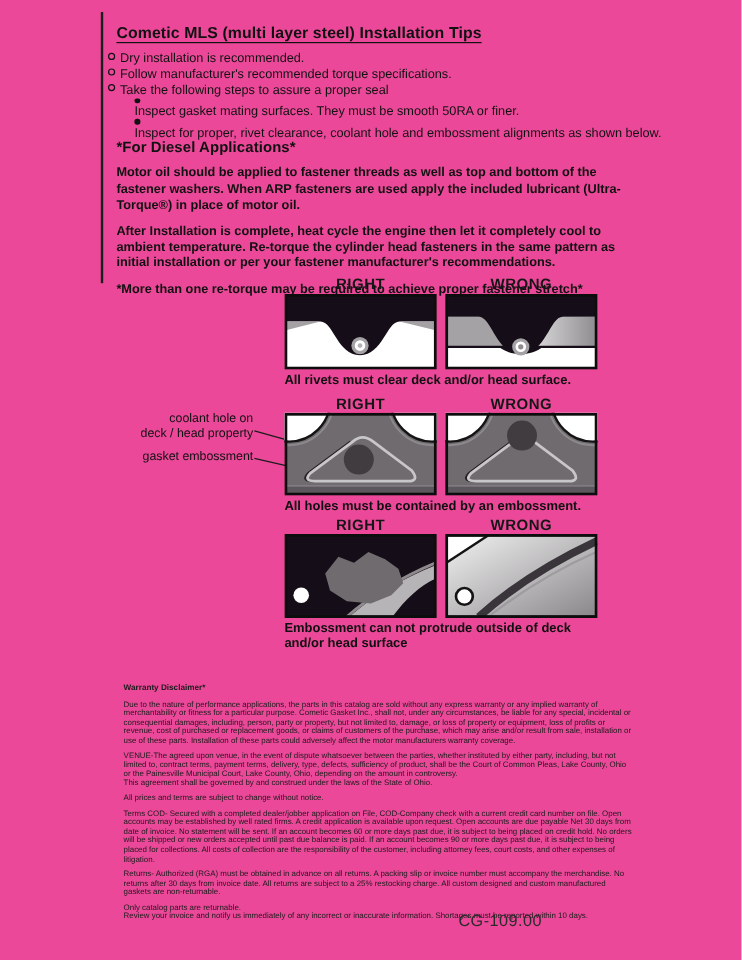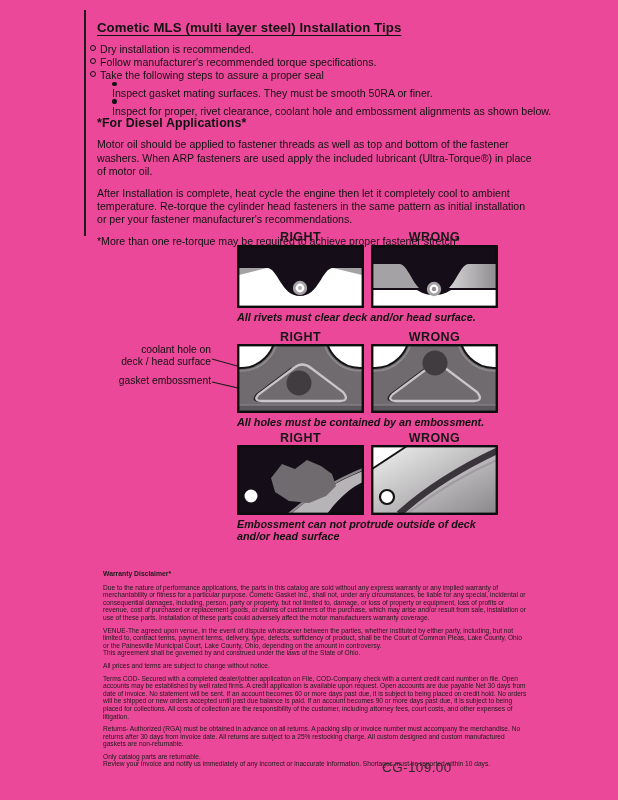--- a/index.html
+++ b/index.html
@@ -11,26 +11,26 @@
          letter-spacing:.1px;white-space:nowrap;}
   .tips{position:absolute;left:90px;top:43px;font-size:10.6px;line-height:13.2px;width:500px;}
   .tip-row{display:flex;align-items:baseline;}
   .tip-row.sub{padding-left:22px;flex-direction:column;}
   .o-bullet{flex:0 0 auto;width:4px;height:4px;border:1px solid #111;border-radius:50%;
             margin-right:4px;position:relative;top:-2px;}
   .dot-bullet{flex:0 0 auto;width:4.5px;height:4.5px;background:#111;border-radius:50%;
             margin-right:3px;position:relative;top:-1px;}
   .diesel{position:absolute;left:97px;top:117px;width:452px;font-size:10.6px;line-height:13.4px;}
   .diesel h2{margin:0 0 8px 0;font-size:12.4px;letter-spacing:.1px;}
-  .diesel p{margin:0 12px 8px 0;}
+  .diesel p{margin:0 12px 8px 0;font-weight:bold;}
   .dlabel{position:absolute;width:127px;text-align:center;font-size:12.5px;font-weight:bold;
           letter-spacing:.4px;color:#161616;}
   .box{position:absolute;}
   .dcaption{position:absolute;left:237px;font-size:10.8px;font-weight:bold;line-height:12.4px;
-            color:#101010;font-style:italic;}
+            color:#101010;}
   .pre{white-space:pre-line;}
   .callout{position:absolute;left:80px;width:131px;text-align:right;font-size:10.3px;
            line-height:11.6px;color:#101010;}
   .leader{position:absolute;left:210px;top:355px;}
   .legal{position:absolute;left:103px;top:570px;width:424px;font-size:6.6px;line-height:7.6px;
          color:#1b1b1b;}
   .legal h3{margin:0 0 6px 0;font-size:6.8px;}
   .legal p{margin:0 0 5px 0;}
   .page-code{position:absolute;left:382px;top:760px;font-size:13.5px;letter-spacing:.4px;color:#2b2b2b;}
 </style>
@@ -106,21 +106,21 @@
     <circle cx="63" cy="44" r="2.2" fill="#8f8b8f"></circle>
     <rect x="1.2" y="1.2" width="124.6" height="60.6" fill="none" stroke="#0d0d0d" stroke-width="2.4"></rect>
   </svg>
 
   <div class="dcaption" style="top:311px">All rivets must clear deck and/or head surface.</div>
 
   <div class="dlabel" style="left:237px;top:330px">RIGHT</div>
   <div class="dlabel" style="left:371px;top:330px">WRONG</div>
 
   <div class="callout pre" style="top:344px">coolant hole on
-deck / head surface</div>
+deck / head property</div>
   <div class="callout" style="top:375px">gasket embossment</div>
 
   <svg class="leader" width="92" height="42" viewBox="0 0 92 42">
     <line x1="2" y1="4" x2="88" y2="28" stroke="#1b1b1b" stroke-width="1.1"></line>
     <line x1="2" y1="27" x2="50" y2="38" stroke="#1b1b1b" stroke-width="1.1"></line>
   </svg>
 
   <svg class="box" style="left:237px;top:344px" width="127" height="69" viewBox="0 0 127 69">
     <rect x="1" y="1" width="125" height="67" fill="#6f6b6f"></rect>
     <circle cx="4" cy="-10" r="34" fill="#ffffff" stroke="#141414" stroke-width="2"></circle>

